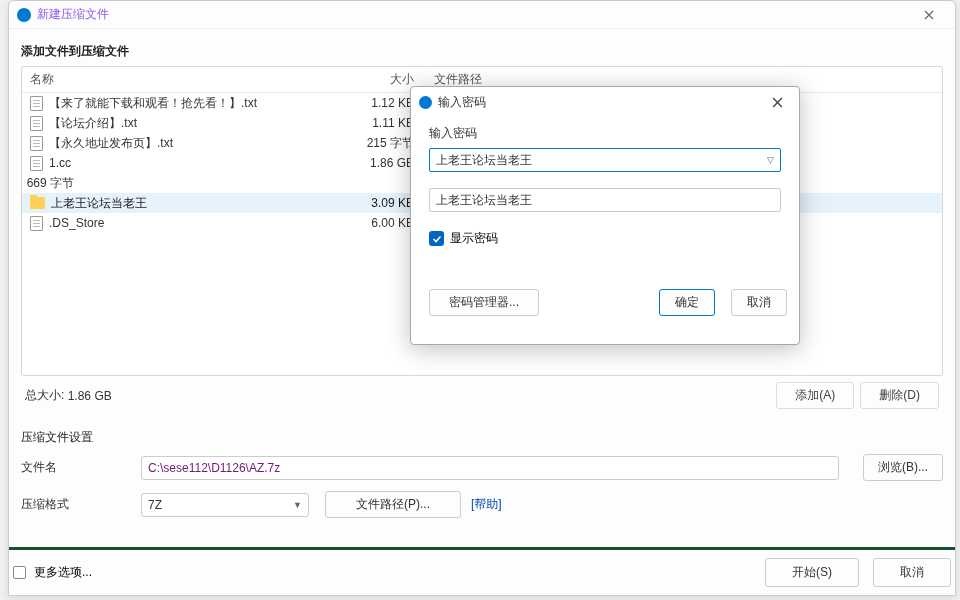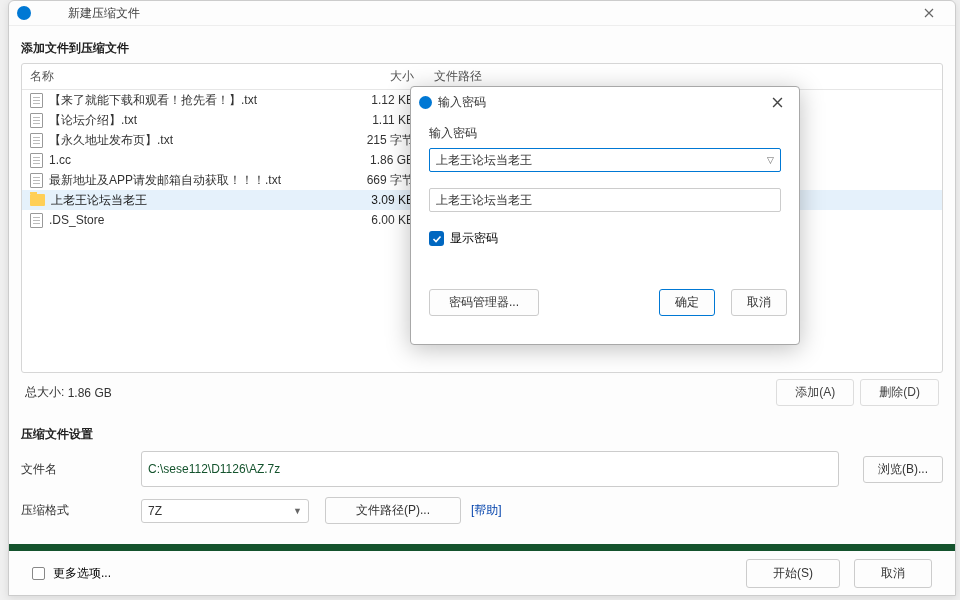--- a/index.html
+++ b/index.html
@@ -1,21 +1,21 @@
 <!DOCTYPE html>
 <html><head>
 <meta charset="utf-8">
 <style>
 * { box-sizing: border-box; margin: 0; padding: 0; font-family: "Microsoft YaHei", "Segoe UI", sans-serif; font-size: 12px; }
 body { background: #f0f0f0; width: 960px; height: 600px; overflow: hidden; position: relative; }
 
 .main-window { position: absolute; left: 8px; top: 0; right: 4px; bottom: 4px; background: #fdfdfd; border: 1px solid #ccc; border-radius: 6px 6px 0 0; box-shadow: 0 2px 8px rgba(0,0,0,0.1); display: flex; flex-direction: column; }
 .titlebar { height: 28px; display: flex; align-items: center; padding: 0 8px; border-bottom: 1px solid #eee; }
 .titlebar .app-icon { width: 14px; height: 14px; border-radius: 50%; background: #0078d4; margin-right: 6px; }
-.titlebar .title { color: #404040; flex: 1; margin-left: 31px; }
+.titlebar .title { color: #8b5cf6; flex: 1; }
 .titlebar .winbtn { width: 36px; height: 24px; display: flex; align-items: center; justify-content: center; color: #666; }
 .winbtn svg { width: 10px; height: 10px; }
 
 .content { padding: 10px 12px; flex: 1; display: flex; flex-direction: column; }
 .section-label { color: #222; margin: 4px 0 6px 0; font-weight: bold; }
 
 .file-panel { border: 1px solid #d6d6d6; border-radius: 3px; height: 310px; display: flex; flex-direction: column; background: #fff; }
 .file-header { display: flex; border-bottom: 1px solid #e6e6e6; height: 26px; align-items: center; }
 .file-header .col { padding: 0 8px; color: #555; }
 .col-name { flex: 0 0 340px; }
@@ -30,29 +30,29 @@
 .icon-doc { width: 13px; height: 15px; border: 1px solid #999; border-radius: 1px; background: #fff; position: relative; flex-shrink: 0; }
 .icon-doc::after { content: ""; position: absolute; left: 2px; right: 2px; top: 3px; height: 1px; background: #bbb; box-shadow: 0 3px 0 #bbb, 0 6px 0 #bbb; }
 .icon-folder { width: 15px; height: 12px; background: #ffcf57; border-radius: 1px; position: relative; flex-shrink: 0; }
 .icon-folder::before { content: ""; position: absolute; top: -3px; left: 0; width: 7px; height: 3px; background: #ffcf57; border-radius: 1px 1px 0 0; }
 
 .footer-bar { display: flex; align-items: center; padding: 6px 4px; color: #333; }
 .footer-bar .spacer { flex: 1; }
 .btn { background: #fdfdfd; border: 1px solid #ccc; border-radius: 3px; padding: 4px 18px; color: #333; cursor: pointer; margin-left: 6px; }
 .btn.disabled { color: #404040; border-color: #ddd; }
 
-.settings-label { font-weight: bold; margin: 14px 0 8px 0; color: #222; }
+.settings-label { font-weight: normal; margin: 14px 0 8px 0; color: #222; }
 .form-row { display: flex; align-items: center; margin-bottom: 10px; gap: 10px; }
 .form-row .label { width: 110px; color: #333; }
-.text-input { flex: 1; border: 1px solid #ccc; border-radius: 3px; padding: 4px 6px; background: #fff; color: #14532d; height: 36px; }
+.text-input { flex: 1; border: 1px solid #ccc; border-radius: 3px; padding: 4px 6px; background: #fff; color: #701a75; height: 24px; }
 .select { width: 168px; border: 1px solid #ccc; border-radius: 3px; padding: 3px 6px; background: #fff; color: #333; height: 24px; display: flex; align-items: center; justify-content: space-between; }
 .select .chev { color: #666; font-size: 9px; }
 .link { color: #0645ad; cursor: pointer; }
 
-.bottom-bar { border-top: 7px solid #14532d; padding: 8px 23px; display: flex; align-items: center; gap: 8px; }
+.bottom-bar { border-top: 3px solid #14532d; padding: 8px 4px; display: flex; align-items: center; gap: 8px; }
 .checkbox { width: 13px; height: 13px; border: 1px solid #888; border-radius: 2px; background: #fff; }
 .bottom-bar .spacer { flex: 1; }
 .bottom-bar .btn { padding: 5px 26px; }
 
 
 .modal { position: absolute; left: 410px; top: 86px; width: 390px; background: #fff; border: 1px solid #a8a8a8; border-radius: 4px; box-shadow: 0 4px 24px rgba(0,0,0,0.25); display: flex; flex-direction: column; }
 .modal-titlebar { height: 30px; display: flex; align-items: center; padding: 0 8px; }
 .modal-titlebar .app-icon { width: 13px; height: 13px; border-radius: 50%; background: #0078d4; margin-right: 6px; }
 .modal-titlebar .title { flex: 1; color: #333; }
 .modal-titlebar .close { width: 28px; height: 22px; display: flex; align-items: center; justify-content: center; color: #555; cursor: pointer; }
@@ -117,24 +117,20 @@
             <div class="cell-size">215 字节</div>
           </div>
           <div class="file-row">
             <div class="cell-name">
               <div class="icon-doc"></div>
               <span>1.cc</span>
             </div>
             <div class="cell-size">1.86 GB</div>
           </div>
           <div class="file-row">
-            <div class="cell-name">
-              <div class="icon-doc"></div>
-              <span>最新地址及APP请发邮箱自动获取！！！.txt</span>
-            </div>
             <div class="cell-size">669 字节</div>
           </div>
           <div class="file-row selected">
             <div class="cell-name">
               <div class="icon-folder"></div>
               <span>上老王论坛当老王</span>
             </div>
             <div class="cell-size">3.09 KB</div>
           </div>
           <div class="file-row">

